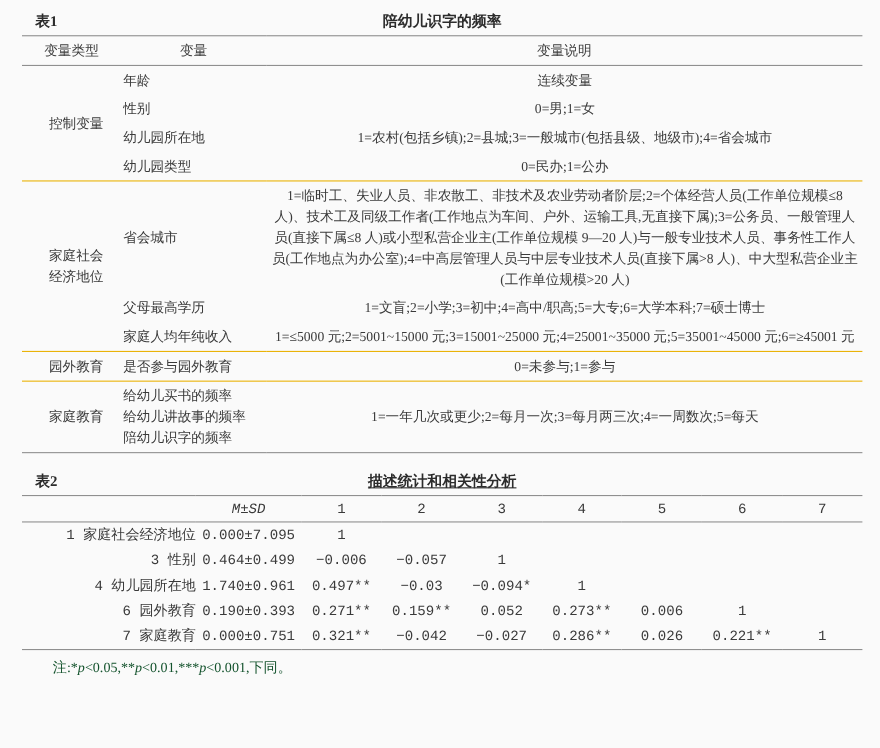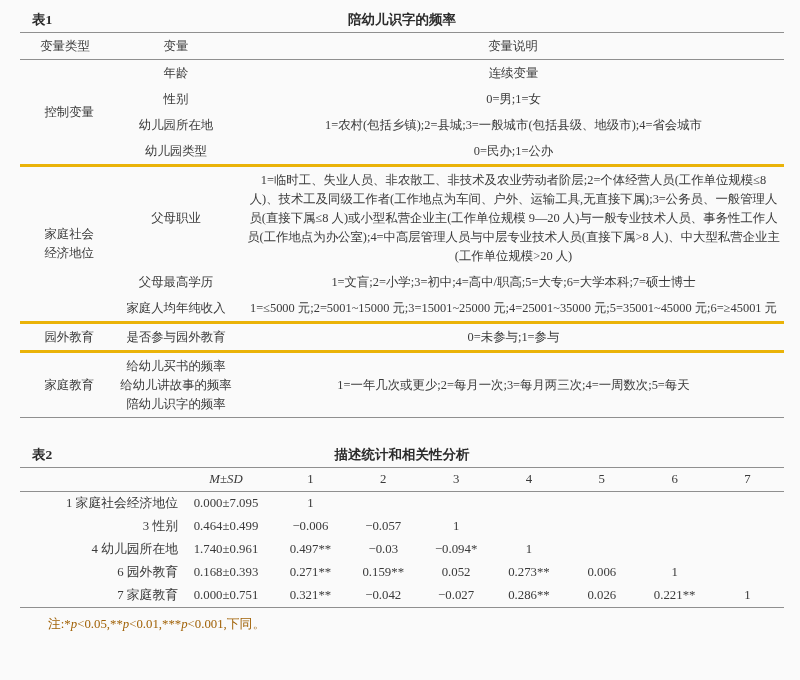--- a/index.html
+++ b/index.html
@@ -22,63 +22,63 @@
   .caption {
     position: relative;
     height: 24px;
     line-height: 24px;
     font-weight: bold;
     font-size: 13.5px;
     color: #2c2c2c;
   }
   .caption .lbl { position: absolute; left: 12px; top: 0; }
   .caption .ttl { display: block; text-align: center; }
-  .cap2 { margin-top: 25px; }
+  .cap2 { margin-top: 14px; text-decoration: underline; }
   
   table {
     width: 100%;
     border-collapse: collapse;
     table-layout: fixed;
   }
   .rule-top    { border-top: 1.5px solid #8f8f8f; }
   .rule-bottom { border-bottom: 1.5px solid #8f8f8f; }
   
   .t1 { font-size: 12.4px; }
   .t1 th, .t1 td {
     font-weight: normal;
     line-height: 19px;
     padding: 3.5px 2px;
     vertical-align: middle;
   }
   .t1 thead th { border-bottom: 1px solid #8f8f8f; }
-  .t1 tr.group-start td { border-top: 3px solid #eab308; margin-top: 24px; }
+  .t1 tr.group-start td { border-top: 1px solid #eab308; margin-top: 24px; }
   .t1 .cat  { text-align: right; }
   .t1 .cat .cat-inner { width: 58px; margin: 0 auto; }
-  .t1 .var  { text-align: center; }
+  .t1 .var  { text-align: left; }
   .t1 .desc { text-align: center; padding-left: 3px; }
   
-  .t2 { font-size: 12.8px; }
+  .t2 { font-size: 12.8px; font-family: Liberation Mono, monospace; }
   .t2 th, .t2 td {
     font-weight: normal;
     line-height: 17px;
     padding: 3px 0;
     vertical-align: middle;
     text-align: center;
     white-space: nowrap;
   }
   .t2 thead th { border-bottom: 1px solid #8f8f8f; }
   .t2 .rowlabel { text-align: right; padding-left: 6px; }
   .t2 i, .note i { font-style: italic; }
   
   .note {
     margin-top: 8px;
     padding-left: 28px;
     font-size: 12.8px;
     line-height: 17px;
-    color: #a16207;
+    color: #14532d;
   }
 </style>
 </head>
 <body>
 
 <div class="page">
 
   <div class="caption">
     <span class="lbl">表1</span>
     <span class="ttl">陪幼儿识字的频率</span>
@@ -123,21 +123,21 @@
           <td class="var">
             <div>幼儿园类型</div>
           </td>
           <td class="desc">0=民办;1=公办</td>
         </tr>
         <tr class="group-start">
           <td class="cat" rowspan="3">
             <div class="cat-inner">家庭社会经济地位</div>
           </td>
           <td class="var">
-            <div>父母职业</div>
+            <div>省会城市</div>
           </td>
           <td class="desc">1=临时工、失业人员、非农散工、非技术及农业劳动者阶层;2=个体经营人员(工作单位规模≤8 人)、技术工及同级工作者(工作地点为车间、户外、运输工具,无直接下属);3=公务员、一般管理人员(直接下属≤8 人)或小型私营企业主(工作单位规模 9—20 人)与一般专业技术人员、事务性工作人员(工作地点为办公室);4=中高层管理人员与中层专业技术人员(直接下属&gt;8 人)、中大型私营企业主(工作单位规模&gt;20 人)</td>
         </tr>
         <tr>
           <td class="var">
             <div>父母最高学历</div>
           </td>
           <td class="desc">1=文盲;2=小学;3=初中;4=高中/职高;5=大专;6=大学本科;7=硕士博士</td>
         </tr>
         <tr>
@@ -228,21 +228,21 @@
           <td>0.497**</td>
           <td>−0.03</td>
           <td>−0.094*</td>
           <td>1</td>
           <td></td>
           <td></td>
           <td></td>
         </tr>
         <tr>
           <td class="rowlabel">6 园外教育</td>
-          <td>0.168±0.393</td>
+          <td>0.190±0.393</td>
           <td>0.271**</td>
           <td>0.159**</td>
           <td>0.052</td>
           <td>0.273**</td>
           <td>0.006</td>
           <td>1</td>
           <td></td>
         </tr>
         <tr>
           <td class="rowlabel">7 家庭教育</td>

